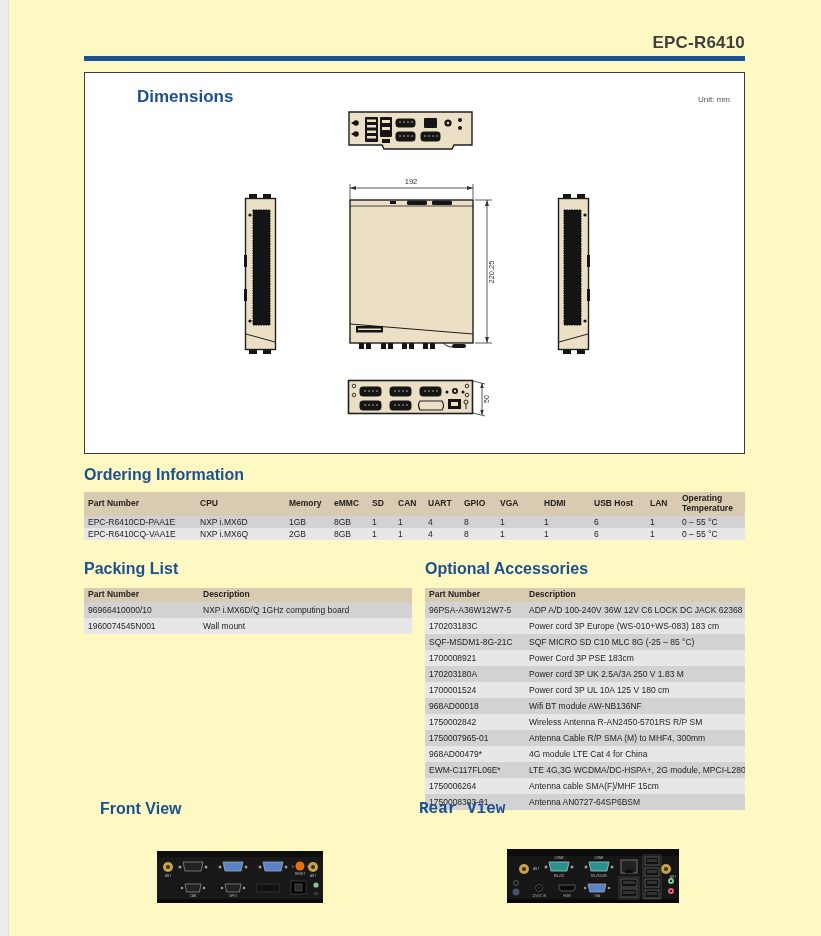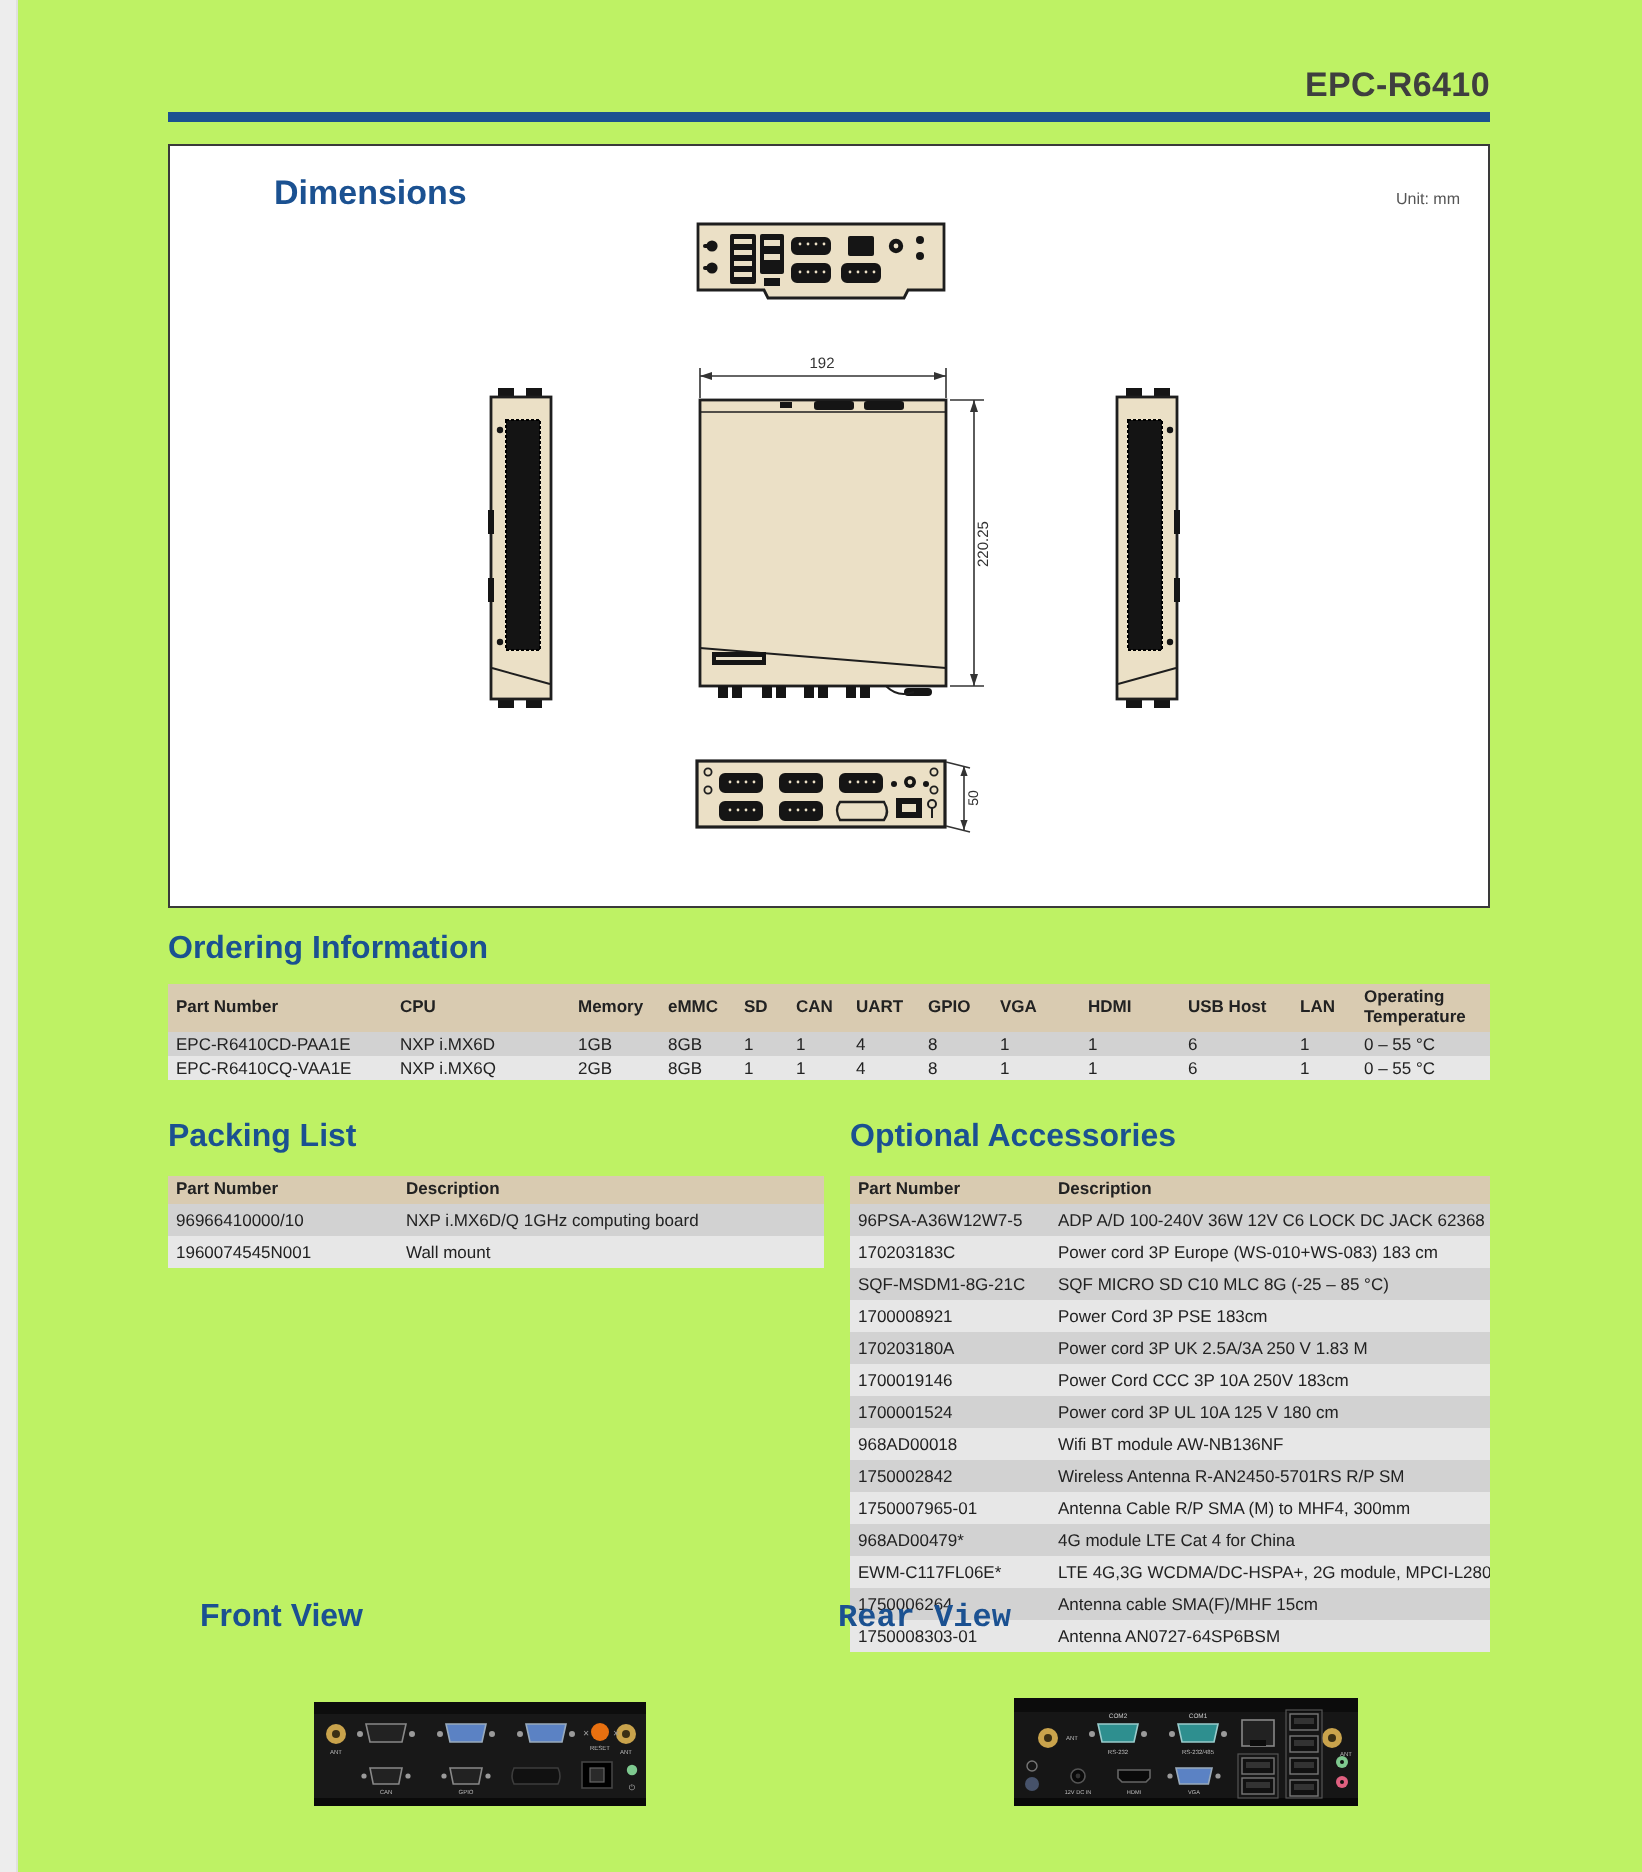--- a/index.html
+++ b/index.html
@@ -1,18 +1,18 @@
 <!DOCTYPE html>
 <html><head>
 <meta charset="utf-8">
 <style>
   * { margin:0; padding:0; box-sizing:border-box; }
   html,body { background:#ffffff; }
   body { font-family:"Liberation Sans", sans-serif; }
-  .page { position:relative; width:821px; height:936px; background:#bef264; overflow:hidden; }
+  .page { position:relative; width:821px; height:936px; background:#fef9c3; overflow:hidden; }
   .edge-strip { position:absolute; left:0; top:0; width:9px; height:936px; background:#ededed; border-right:1px solid #e0e0e0; }
 
   .model-title { position:absolute; top:33px; left:84px; width:661px; text-align:right;
     font-size:17px; font-weight:bold; color:#3f3f3f; letter-spacing:0.2px; }
   .header-rule { position:absolute; top:56px; left:84px; width:661px; height:5px; background:#1b5191; }
 
   .dims-box { position:absolute; top:72px; left:84px; width:661px; height:382px;
     border:1px solid #3a3a3a; background:#ffffff; }
   .dims-title { position:absolute; top:14px; left:16px; font-size:17px; font-weight:bold; color:#1b5191;margin-left:36px; }
   .unit-label { position:absolute; top:22px; right:14px; font-size:8px; color:#555; }
@@ -355,24 +355,20 @@
         </tr>
         <tr>
           <td>1700008921</td>
           <td>Power Cord 3P PSE 183cm</td>
         </tr>
         <tr>
           <td>170203180A</td>
           <td>Power cord 3P UK 2.5A/3A 250 V 1.83 M</td>
         </tr>
         <tr>
-          <td>1700019146</td>
-          <td>Power Cord CCC 3P 10A 250V 183cm</td>
-        </tr>
-        <tr>
           <td>1700001524</td>
           <td>Power cord 3P UL 10A 125 V 180 cm</td>
         </tr>
         <tr>
           <td>968AD00018</td>
           <td>Wifi BT module AW-NB136NF</td>
         </tr>
         <tr>
           <td>1750002842</td>
           <td>Wireless Antenna R-AN2450-5701RS R/P SM</td>

